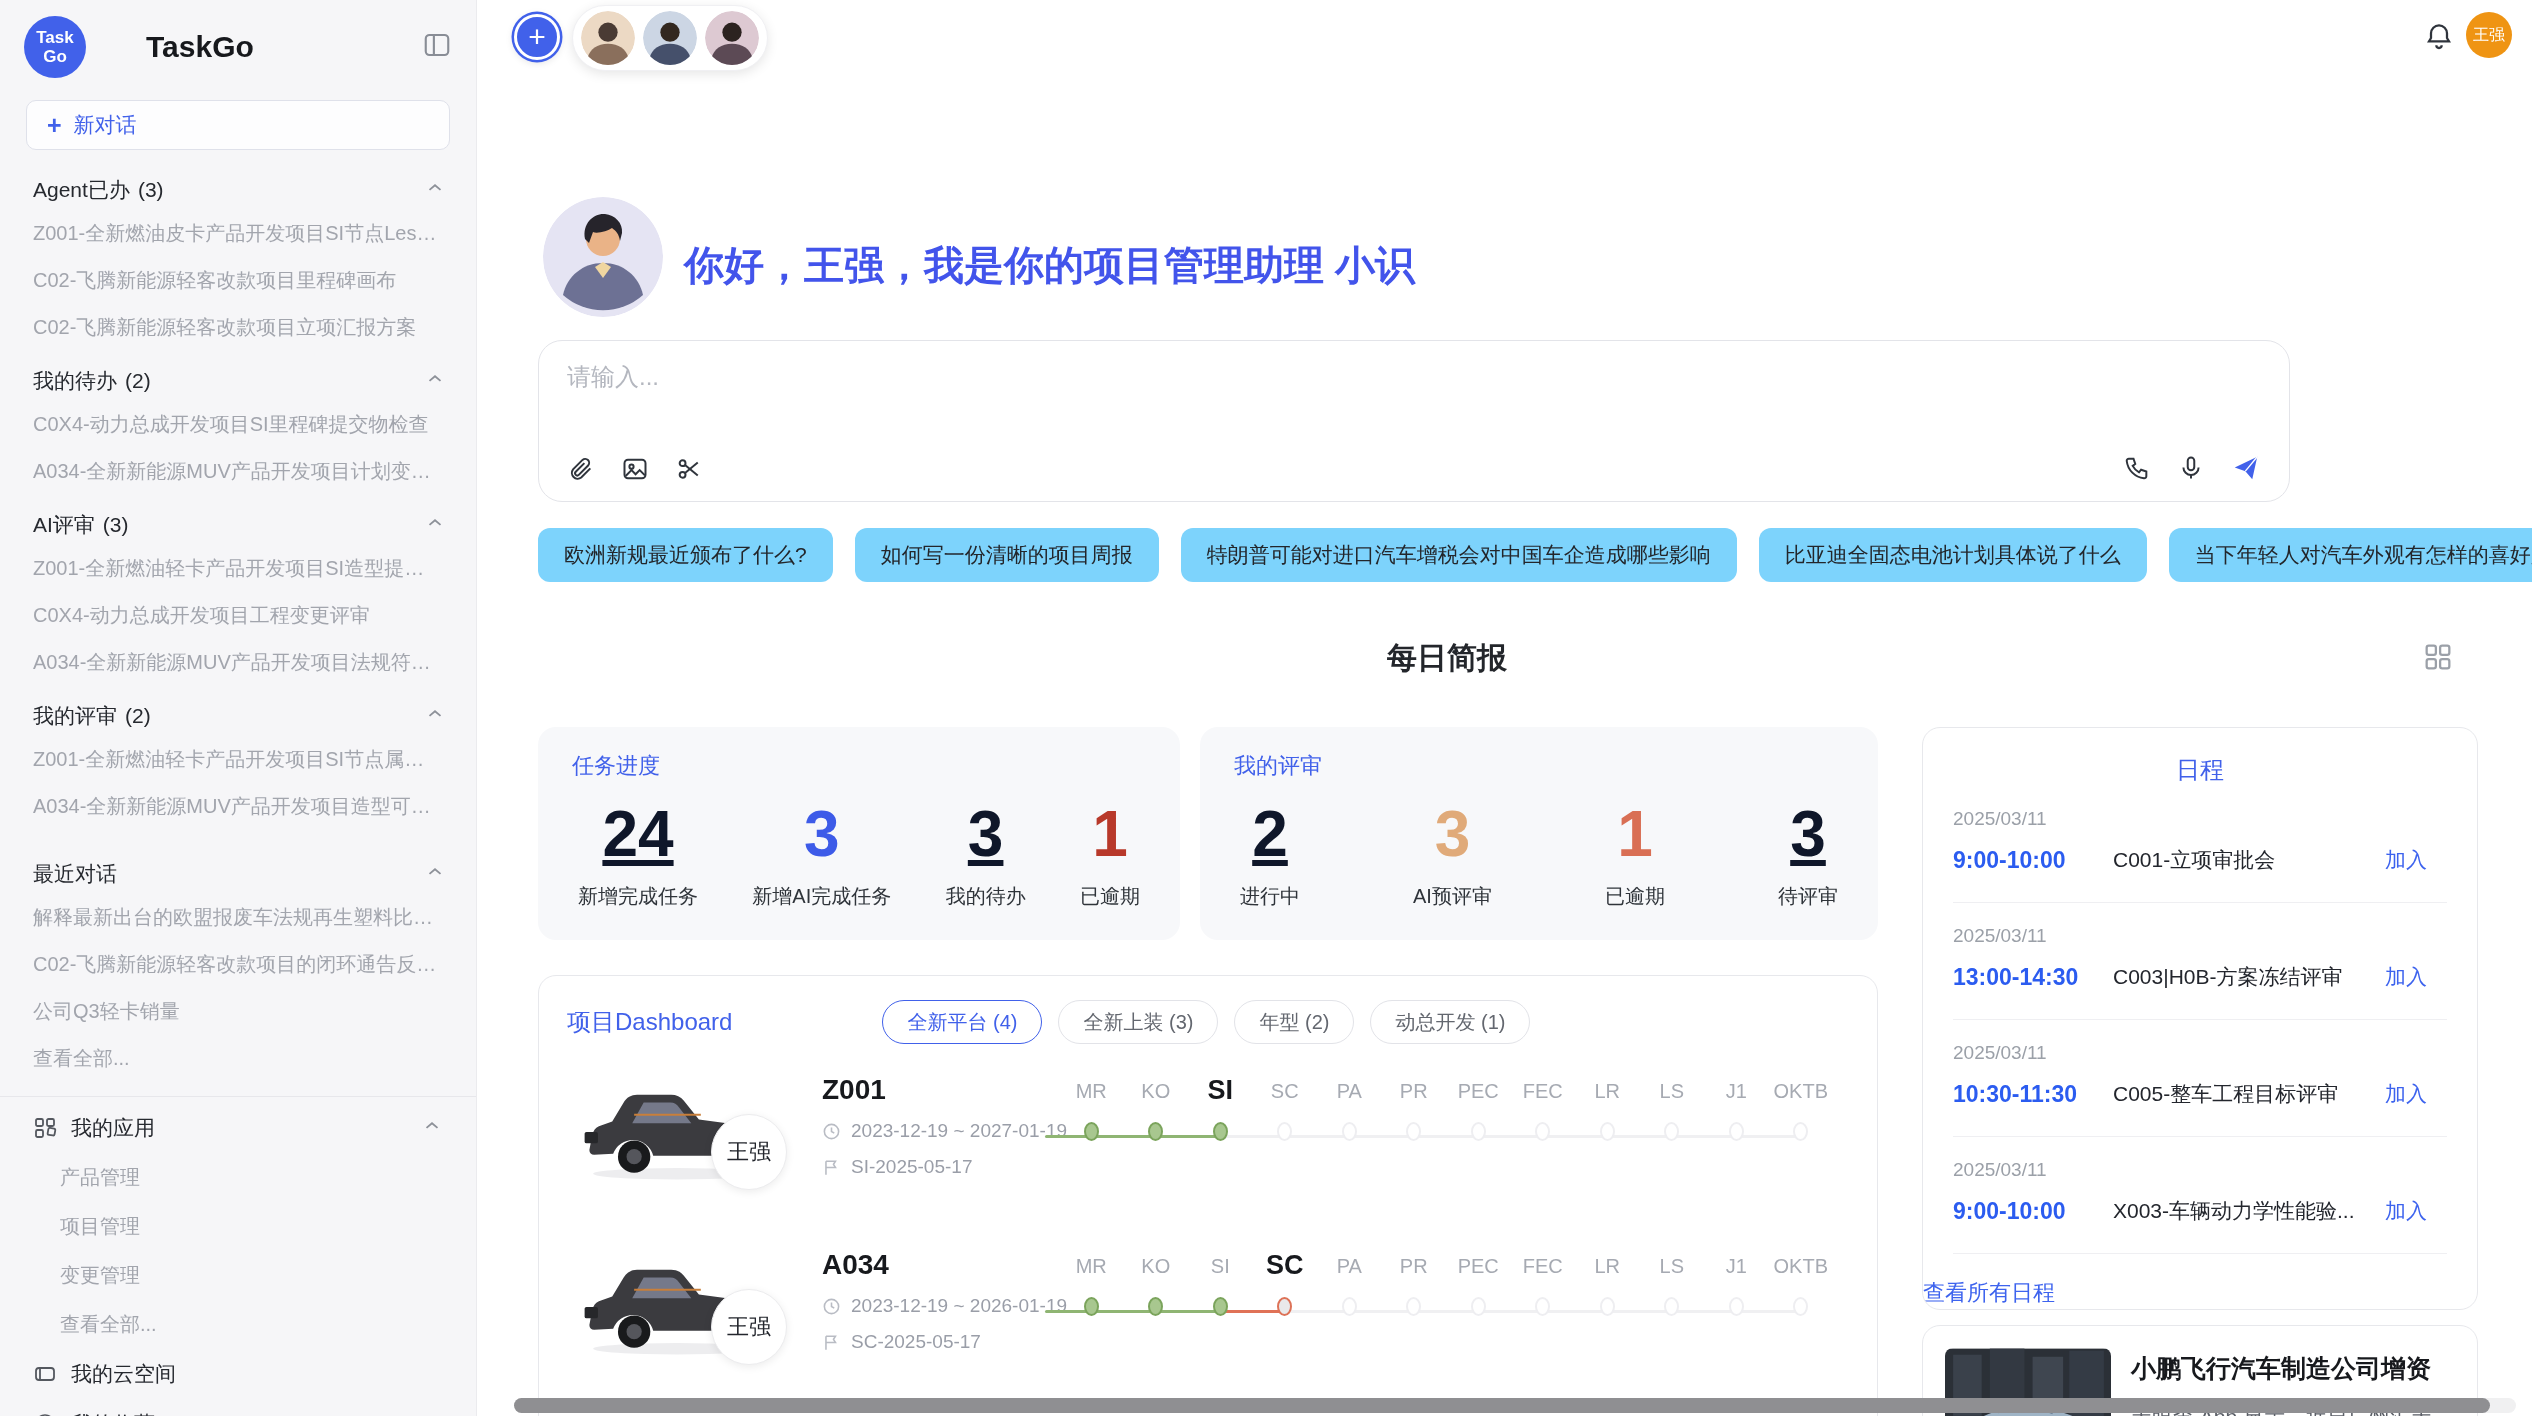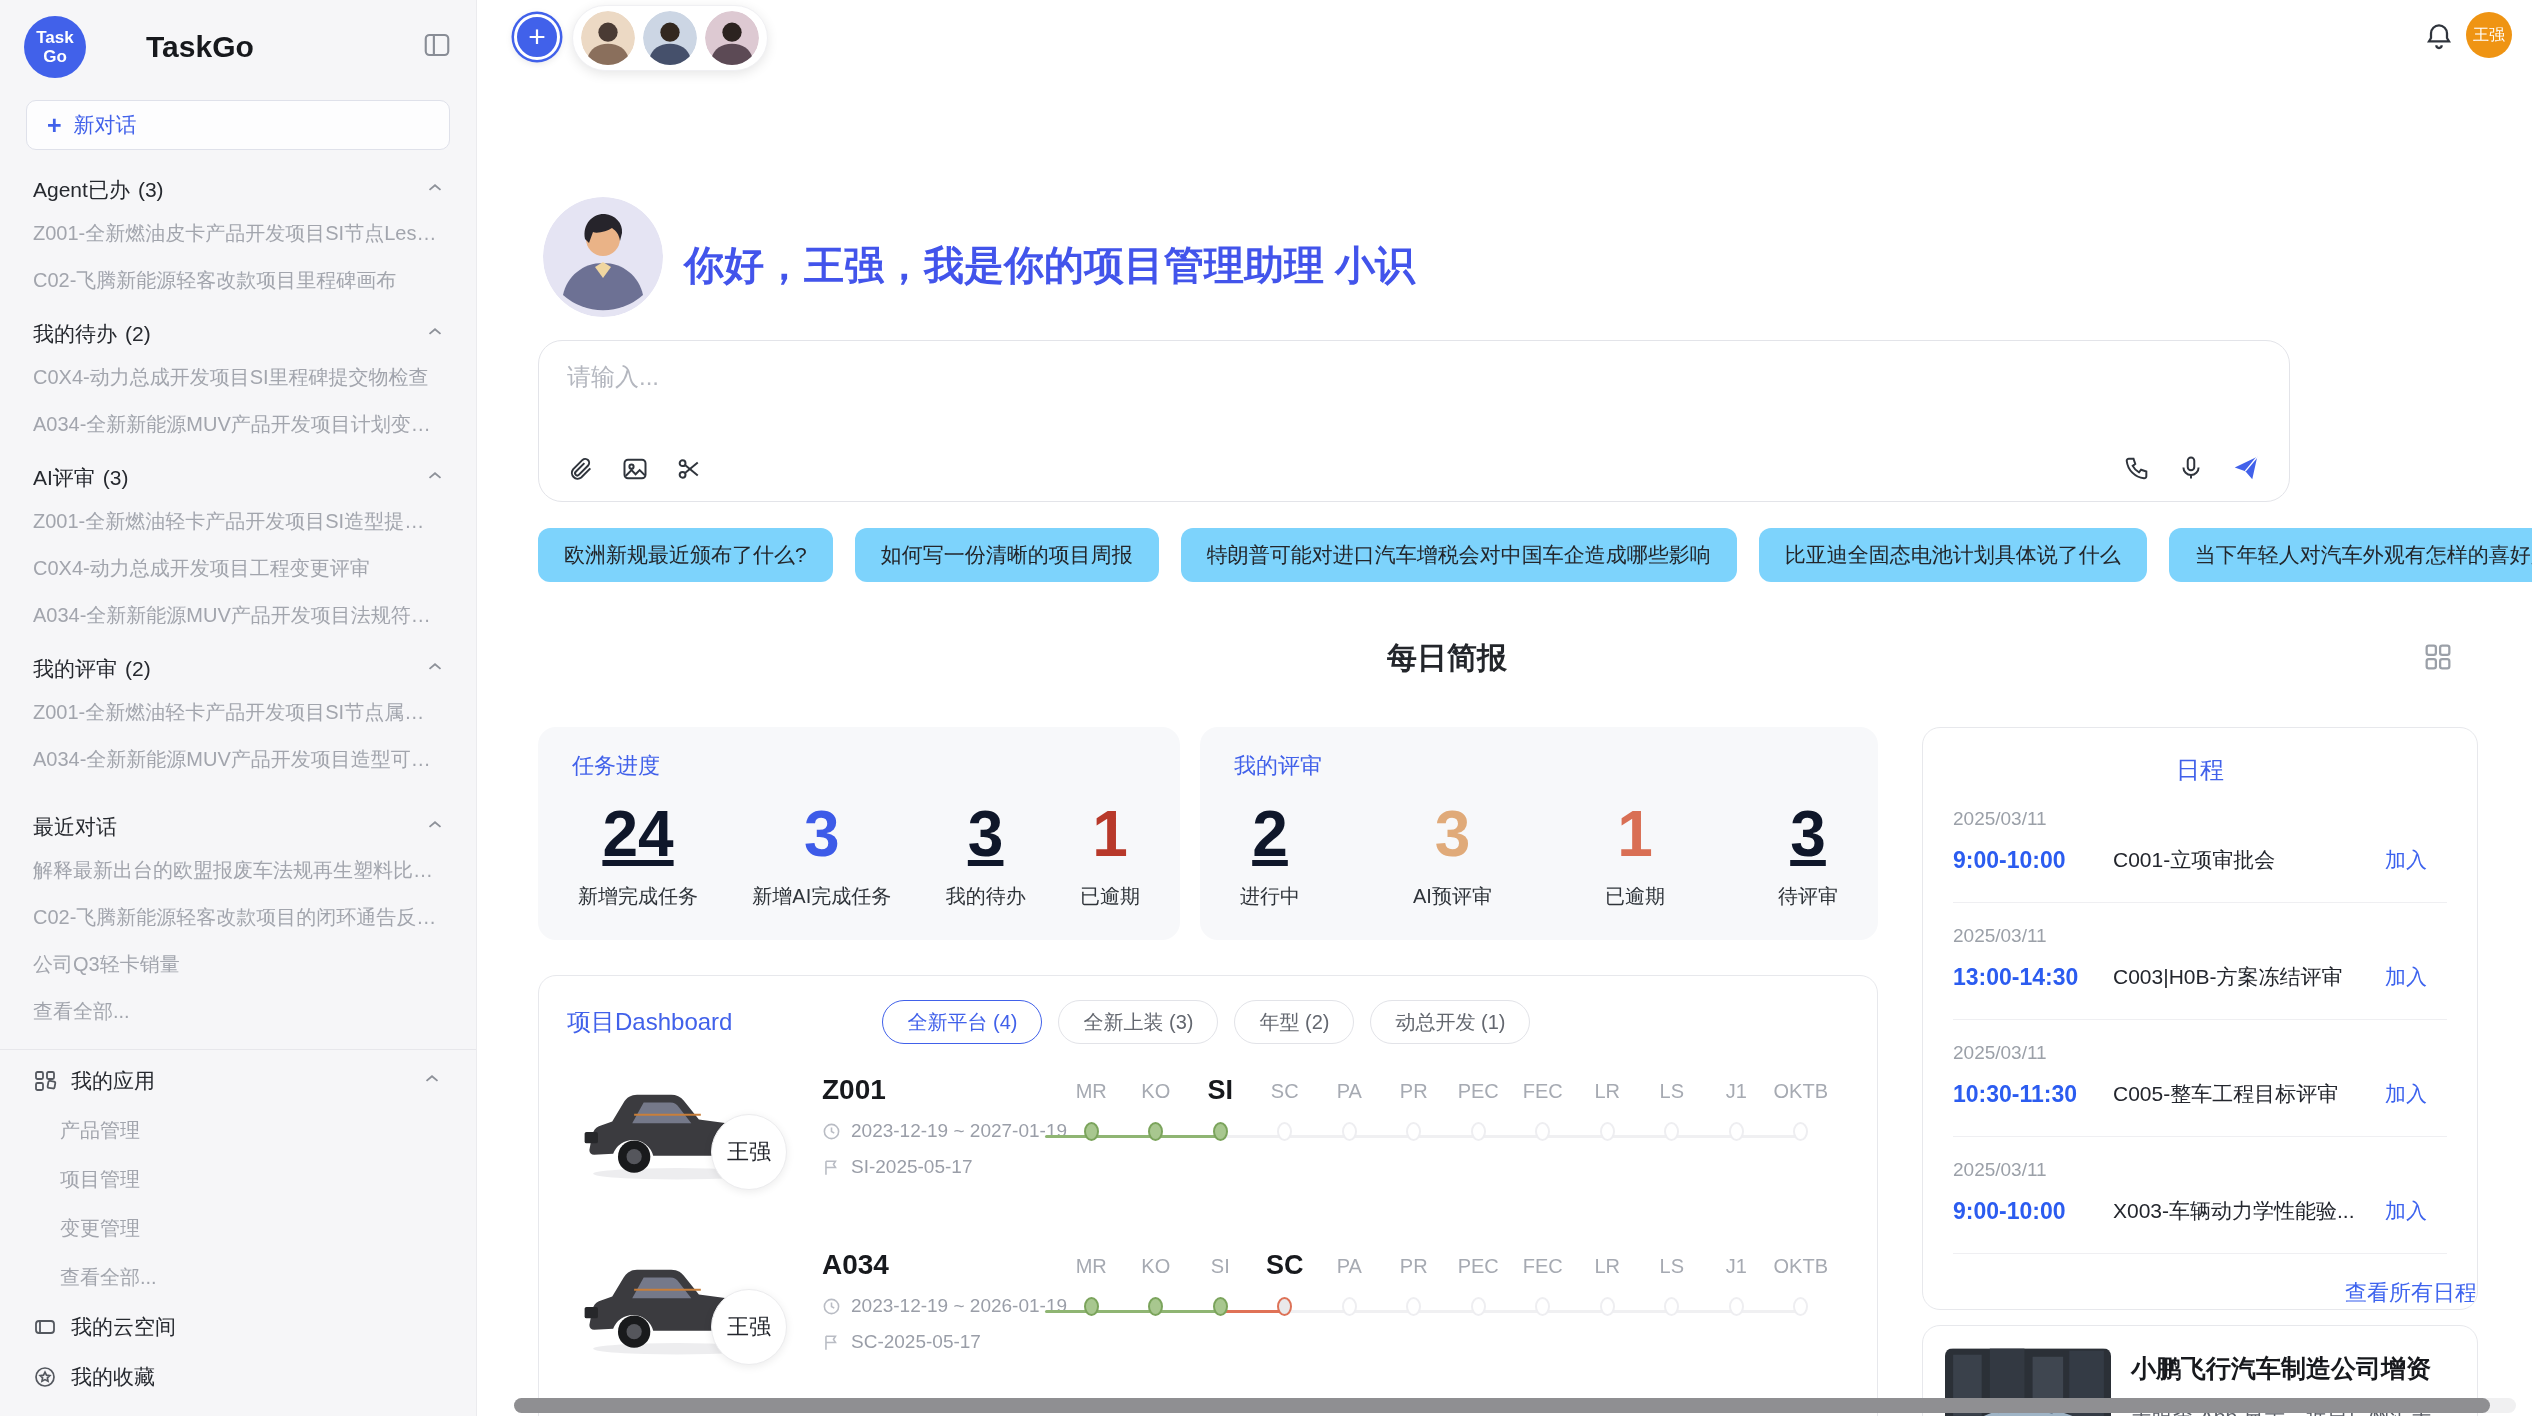--- a/index.html
+++ b/index.html
@@ -88,21 +88,21 @@
 
   
   .sched-card { position:absolute; left:1922px; top:727px; width:556px; height:583px; background:#fff; border:1px solid #e7e8ec; border-radius:18px; overflow:hidden; }
   .sched-title { text-align:center; font-size:24px; color:#4161ea; padding-top:26px; }
   .sch-item { margin:0 30px; padding:22px 0 28px 0; border-bottom:1px solid #efeff2; }
   .sch-date { font-size:19px; color:#9ba0a8; }
   .sch-row { display:flex; align-items:center; margin-top:16px; }
   .sch-time { font-size:23px; font-weight:bold; color:#2b5cf0; width:160px; flex:0 0 auto; }
   .sch-title-t { font-size:21px; color:#23262d; flex:1; white-space:nowrap; overflow:hidden; text-overflow:ellipsis; }
   .sch-join { font-size:21px; color:#3d63ee; margin-left:14px; padding-right:20px; cursor:pointer; flex:0 0 auto; }
-  .view-all { text-align:right; padding:24px 0; font-size:22px; color:#3d63ee; cursor:pointer; }
+  .view-all { text-align:left; padding:24px 0; font-size:22px; color:#3d63ee; cursor:pointer; }
   .news-card { position:absolute; left:1922px; top:1325px; width:556px; height:160px; background:#fff; border:1px solid #e7e8ec; border-radius:18px; padding:22px; display:flex; gap:20px; }
   .news-img { width:166px; height:98px; border-radius:8px; overflow:hidden; flex:0 0 auto; }
   .news-title { font-size:25px; font-weight:bold; color:#17191d; margin-top:4px; }
   .news-snippet { font-size:21px; color:#5c6068; margin-top:18px; white-space:nowrap; overflow:hidden; text-overflow:ellipsis; max-width:330px; }
 
   
   .hscroll-track { position:absolute; left:514px; top:1398px; width:2002px; height:15px; border-radius:8px; background:#f0f0f1; }
   .hscroll-thumb { position:absolute; left:0; top:0; width:1976px; height:15px; border-radius:8px; background:#8f8f92; cursor:pointer; }
 </style>
 </head>
@@ -132,20 +132,21 @@
 
     <div class="sec-h">
       <span>Agent已办</span>
       <span class="sec-count">(3)</span>
       <span class="chev"><svg width="22" height="22" viewBox="0 0 24 24" fill="none" stroke="currentColor" stroke-width="2">
             <polyline points="6 14 12 9 18 14"></polyline>
           </svg></span>
     </div>
     <div class="sec-item">Z001-全新燃油皮卡产品开发项目SI节点Lesson Learn报告</div>
     <div class="sec-item">C02-飞腾新能源轻客改款项目里程碑画布</div>
+    <div class="sec-item">C02-飞腾新能源轻客改款项目立项汇报方案</div>
 
     <div class="sec-h">
       <span>我的待办</span>
       <span class="sec-count">(2)</span>
       <span class="chev"><svg width="22" height="22" viewBox="0 0 24 24" fill="none" stroke="currentColor" stroke-width="2">
             <polyline points="6 14 12 9 18 14"></polyline>
           </svg></span>
     </div>
     <div class="sec-item">C0X4-动力总成开发项目SI里程碑提交物检查</div>
     <div class="sec-item">A034-全新新能源MUV产品开发项目计划变更表编写</div>

